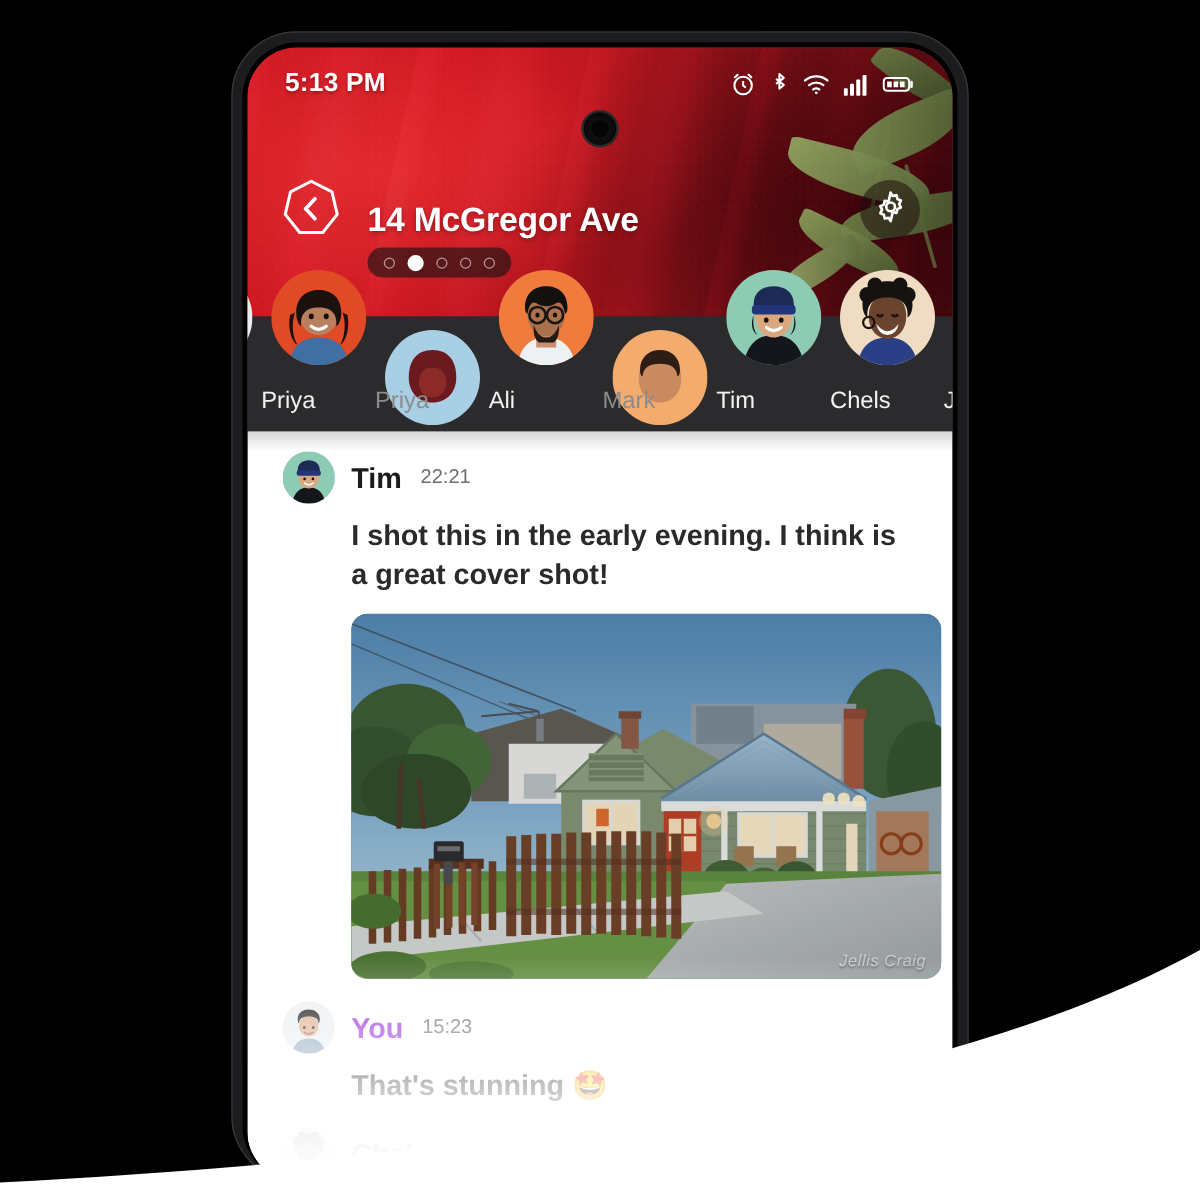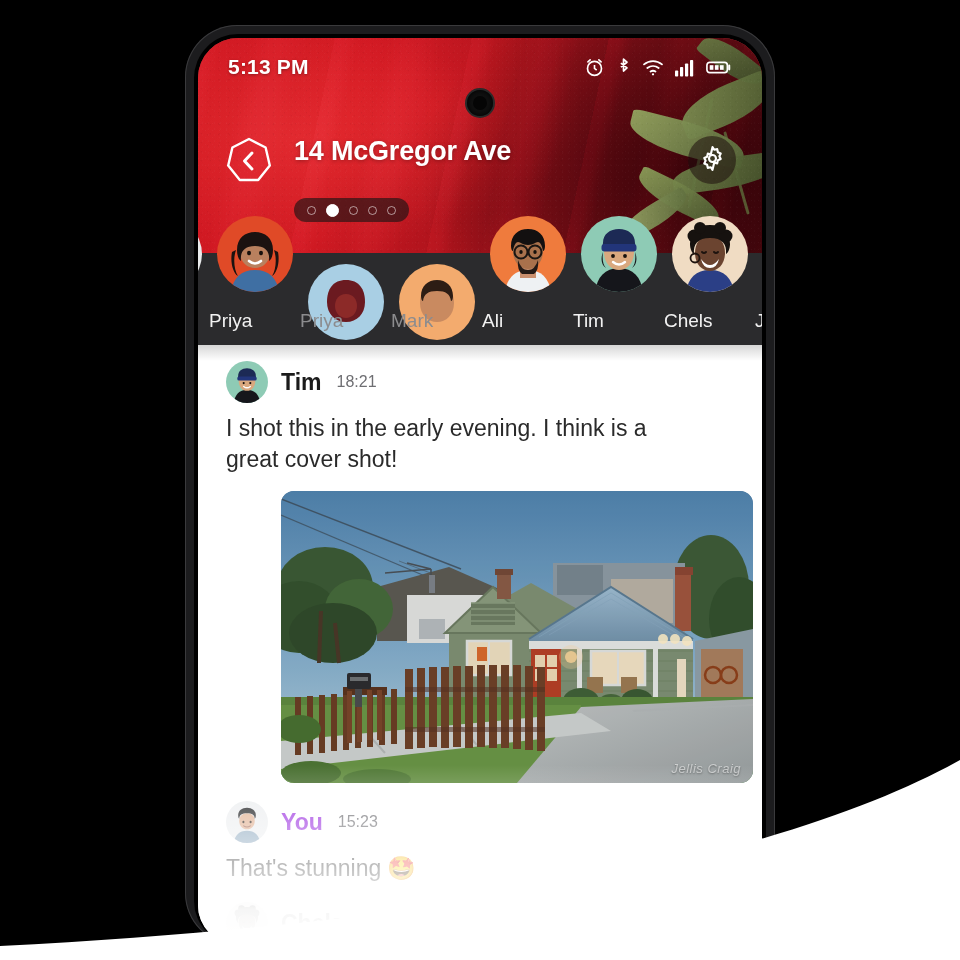--- a/index.html
+++ b/index.html
@@ -167,21 +167,21 @@
   }
 
   
   #navrow {
     position: absolute;
     left: 0;
     top: 98px;
     width: 100%;
     height: 56px;
     display: flex;
-    align-items: flex-start;
+    align-items: flex-end;
     padding: 0 26px;
     box-sizing: border-box;
     z-index: 6;
   }
   #back-button {
     width: 50px; height: 50px;
     flex: 0 0 auto;
     position: relative;
     cursor: pointer;
   }
@@ -330,21 +330,23 @@
   .msg-author.you { color: #9b30e0; }
   .msg-time {
     font-size: 16px;
     color: #6e6e72;
     margin-left: 2px;
   }
   .msg-text {
     font-size: 23px;
     line-height: 1.35;
     color: #2a2a2a;
+    margin-left: 55px;
     max-width: 450px;
+    font-weight: bold;
   }
 
   
   .msg-photo {
     margin-left: 55px;
     margin-top: 16px;
     width: 472px;
     height: 292px;
     border-radius: 13px;
     overflow: hidden;
@@ -521,33 +523,20 @@
                 <svg width="76" height="76" viewBox="0 0 76 76">
                   <rect width="76" height="76" fill="#a9cfe4"></rect>
                   <path d="M38 16c13 0 19 9 19 22 0 12-8 20-19 20s-19-8-19-20c0-13 6-22 19-22z" fill="#6b1a20"></path>
                   <path d="M38 30c7 0 11 5 11 12s-5 12-11 12-11-5-11-12 4-12 11-12z" fill="#8c2a28"></path>
                 </svg>
               </div>
             </div>
             <div class="mname">Priya</div>
           </div>
 
-          <div class="member muted">
-            <div class="av-wrap">
-              <div class="avatar">
-                <svg width="76" height="76" viewBox="0 0 76 76">
-                  <rect width="76" height="76" fill="#f3ab6e"></rect>
-                  <path d="M38 20c11 0 17 8 17 19 0 12-8 19-17 19s-17-7-17-19c0-11 6-19 17-19z" fill="#c98a60"></path>
-                  <path d="M22 32c0-10 7-16 16-16s16 6 16 16c0 3-1 5-2 5-1-7-5-10-14-10s-13 3-14 10c-1 0-2-2-2-5z" fill="#2d1d14"></path>
-                </svg>
-              </div>
-            </div>
-            <div class="mname">Mark</div>
-          </div>
-
           <div class="member">
             <div class="av-wrap">
               <div class="avatar">
                 <svg width="76" height="76" viewBox="0 0 76 76">
                   <rect width="76" height="76" fill="#ef7b3d"></rect>
                   <path d="M38 54c13 0 21 8 23 22H15c2-14 10-22 23-22z" fill="#eef1f3"></path>
                   <path d="M30 50h16v12H30z" fill="#c98f6e"></path>
                   <path d="M38 18c10 0 15 7 15 17 0 11-7 18-15 18s-15-7-15-18c0-10 5-17 15-17z" fill="#a9714c"></path>
                   <path d="M21 30c0-11 7-17 17-17s17 6 17 17c0 3-1 5-2 5-1-6-3-9-5-9-3 0-4 3-10 3s-7-3-10-3c-2 0-4 3-5 9-1 0-2-2-2-5z" fill="#131010"></path>
                   <path d="M28 44q3 10 10 10t10-10q1 10-4 14h-12q-5-4-4-14z" fill="#241a16"></path>
@@ -555,20 +544,33 @@
                   <circle cx="45" cy="36" r="6.5" fill="none" stroke="#1a1512" stroke-width="2"></circle>
                   <path d="M37.5 36h1" stroke="#1a1512" stroke-width="2"></path>
                   <ellipse cx="31" cy="36" rx="1.7" ry="2" fill="#16100c"></ellipse>
                   <ellipse cx="45" cy="36" rx="1.7" ry="2" fill="#16100c"></ellipse>
                 </svg>
               </div>
             </div>
             <div class="mname">Ali</div>
           </div>
 
+          <div class="member muted">
+            <div class="av-wrap">
+              <div class="avatar">
+                <svg width="76" height="76" viewBox="0 0 76 76">
+                  <rect width="76" height="76" fill="#f3ab6e"></rect>
+                  <path d="M38 20c11 0 17 8 17 19 0 12-8 19-17 19s-17-7-17-19c0-11 6-19 17-19z" fill="#c98a60"></path>
+                  <path d="M22 32c0-10 7-16 16-16s16 6 16 16c0 3-1 5-2 5-1-7-5-10-14-10s-13 3-14 10c-1 0-2-2-2-5z" fill="#2d1d14"></path>
+                </svg>
+              </div>
+            </div>
+            <div class="mname">Mark</div>
+          </div>
+
           <div class="member">
             <div class="av-wrap">
               <div class="avatar">
                 <svg width="76" height="76" viewBox="0 0 76 76">
                   <rect width="76" height="76" fill="#8ecbb5"></rect>
                   <path d="M38 52c14 0 22 9 24 24H14c2-15 10-24 24-24z" fill="#15161b"></path>
                   <path d="M38 20c10 0 15 6 15 16 0 11-7 18-15 18s-15-7-15-18c0-10 5-16 15-16z" fill="#d9a87e"></path>
                   <path d="M22 27c0-9 7-14 16-14s16 5 16 14l.6 4H21.4z" fill="#1c2a55"></path>
                   <rect x="20.5" y="28" width="35" height="7.5" rx="3" fill="#22357a"></rect>
                   <ellipse cx="32" cy="40" rx="1.9" ry="2.1" fill="#17110d"></ellipse>
@@ -621,21 +623,21 @@
                     <path d="M38 52c14 0 22 9 24 24H14c2-15 10-24 24-24z" fill="#15161b"></path>
                     <path d="M38 20c10 0 15 6 15 16 0 11-7 18-15 18s-15-7-15-18c0-10 5-16 15-16z" fill="#d9a87e"></path>
                     <path d="M22 27c0-9 7-14 16-14s16 5 16 14l.6 4H21.4z" fill="#1c2a55"></path>
                     <rect x="20.5" y="28" width="35" height="7.5" rx="3" fill="#22357a"></rect>
                     <ellipse cx="32" cy="40" rx="1.9" ry="2.1" fill="#17110d"></ellipse>
                     <ellipse cx="44" cy="40" rx="1.9" ry="2.1" fill="#17110d"></ellipse>
                     <path d="M32 46q6 5 12 0" stroke="#fff" stroke-width="2.4" fill="none" stroke-linecap="round"></path>
                   </svg>
                 </div>
                 <div class="msg-author">Tim</div>
-                <div class="msg-time">18:21</div>
+                <div class="msg-time">22:21</div>
               </div>
               <div class="msg-text">I shot this in the early evening. I think is a great cover shot!</div>
 
               <div class="msg-photo">
                 <svg width="472" height="292" viewBox="0 0 472 292" preserveAspectRatio="xMidYMid slice">
                   <defs>
                     <linearGradient id="sky" x1="0" y1="0" x2="0" y2="1">
                       <stop offset="0%" stop-color="#4f83ae"></stop>
                       <stop offset="55%" stop-color="#83aecb"></stop>
                       <stop offset="100%" stop-color="#b9d2e0"></stop>

